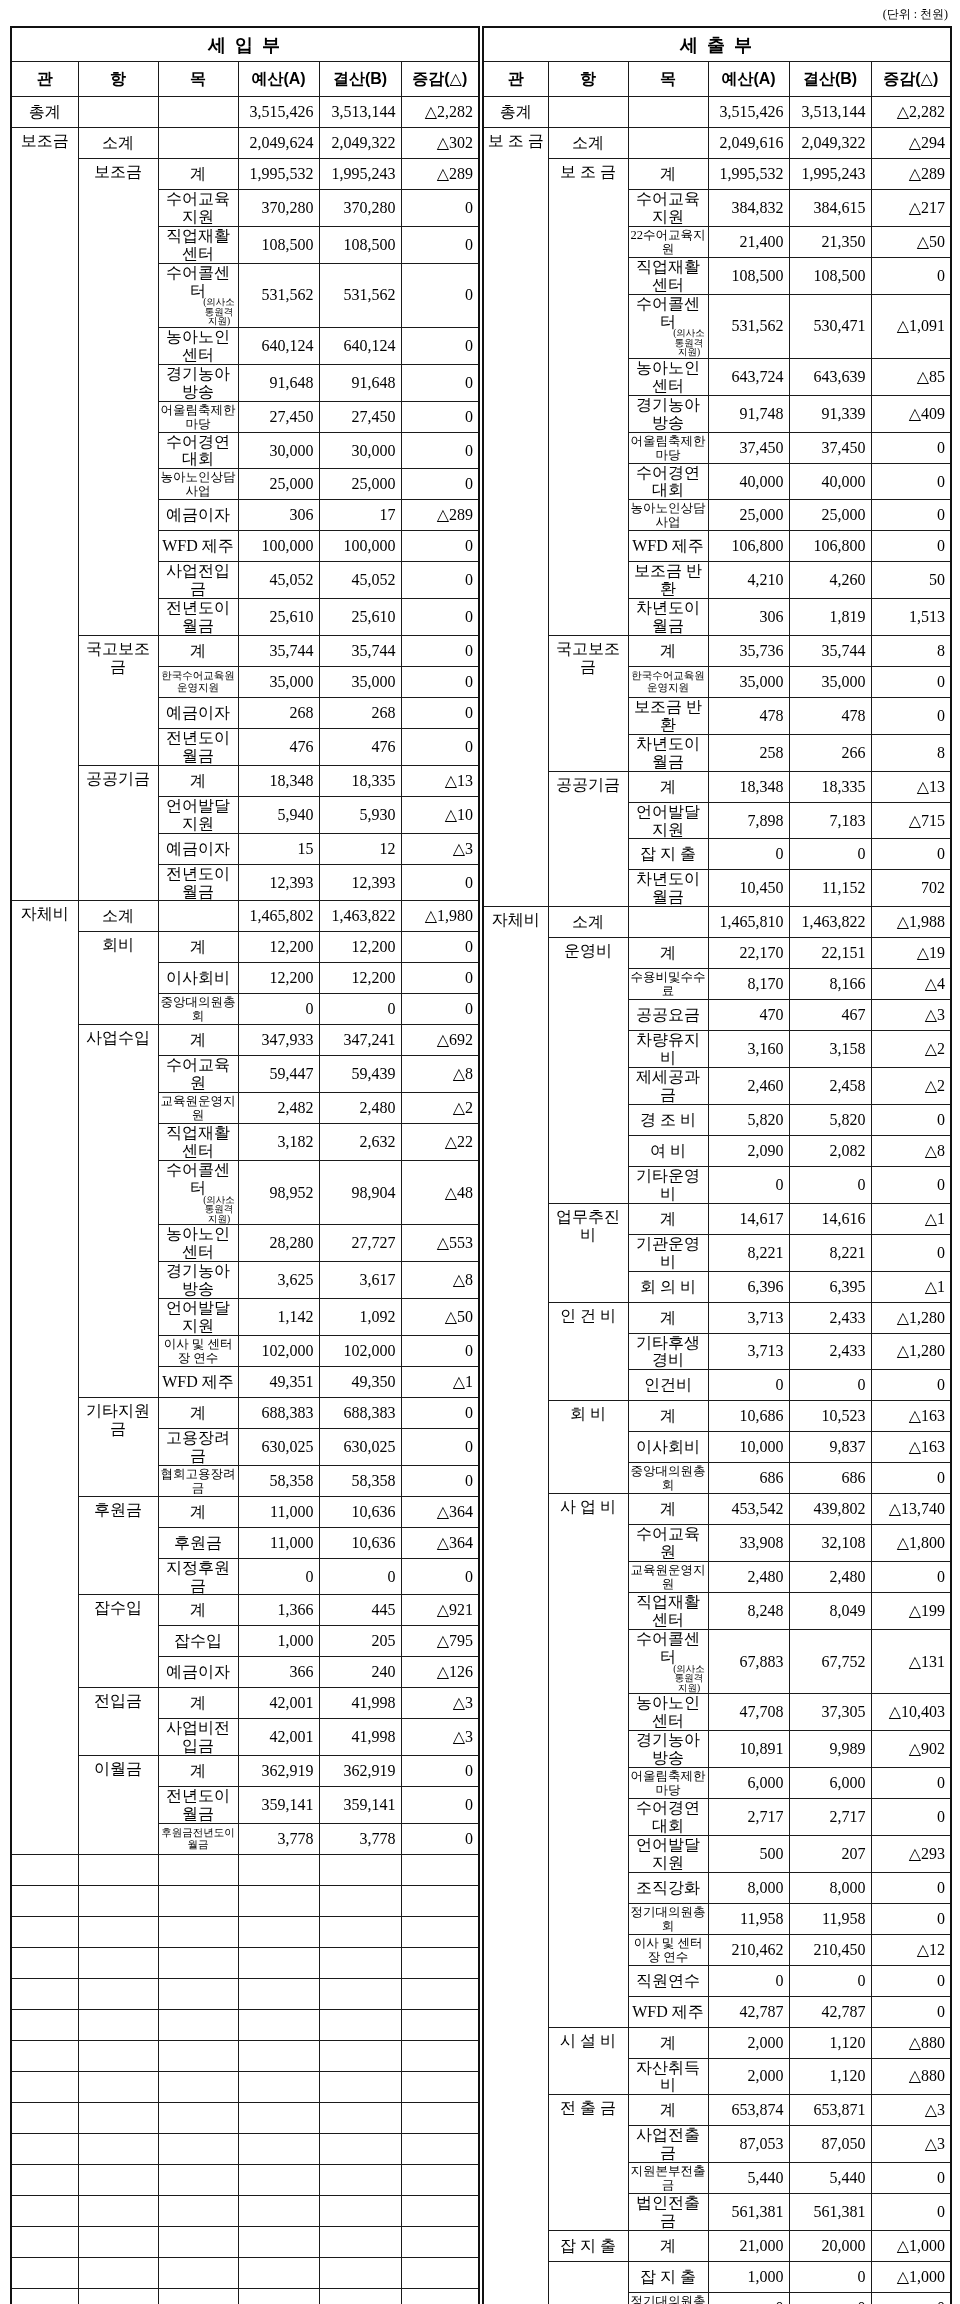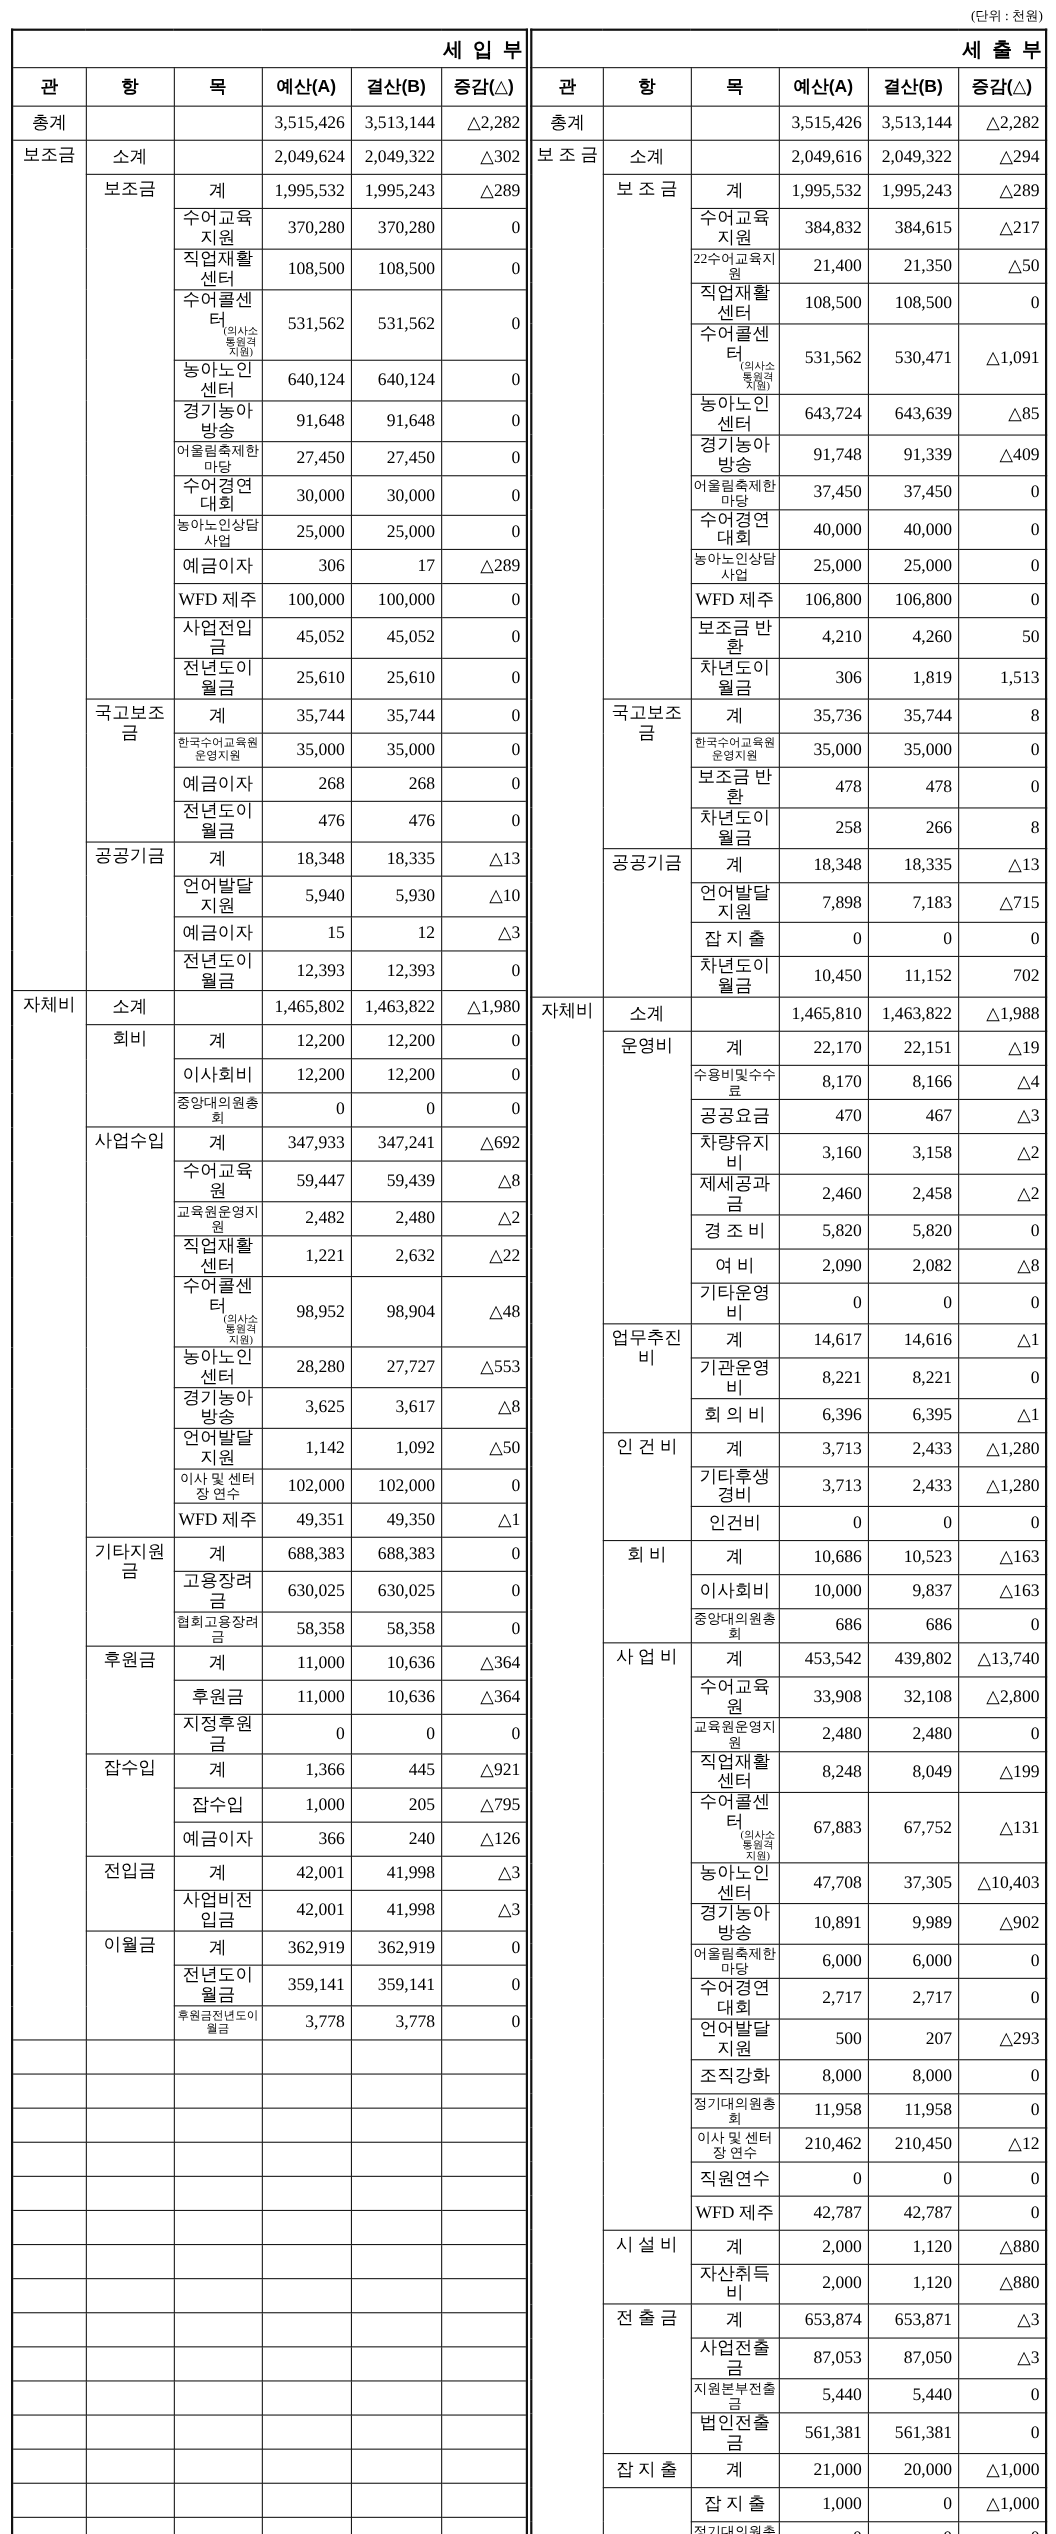--- a/index.html
+++ b/index.html
@@ -12,21 +12,21 @@
     font-family:"Liberation Serif","DejaVu Serif",serif;
   }
   table.budget{
     position:absolute;top:26px;border-collapse:collapse;table-layout:fixed;
     border:2px solid #111;
   }
   #rev-table{left:10px;width:468px;}
   #exp-table{left:482px;width:468px;}
   th,td{border:1px solid #1a1a1a;overflow:hidden;}
   th.tbl-title{
-    height:31px;font-size:18px;font-weight:bold;text-align:right;
+    height:31px;font-size:18px;font-weight:bold;text-align:center;
     font-family:"Liberation Sans","DejaVu Sans",sans-serif;letter-spacing:2px;
   }
   tr.head-row th{
     height:32px;font-size:16px;font-weight:bold;text-align:center;
     font-family:"Liberation Sans","DejaVu Sans",sans-serif;
   }
   td{height:30px;font-size:16px;line-height:1.12;vertical-align:middle;}
   td.num{text-align:right;padding:0 5px 0 2px;font-size:16px;}
   td.mok{text-align:center;padding:0 1px;}
   td.mok.sm{font-size:12.5px;}
@@ -249,21 +249,21 @@
         <td class="num">△8</td>
       </tr>
       <tr>
         <td class="mok sm"><span>교육원운영지원</span></td>
         <td class="num">2,482</td>
         <td class="num">2,480</td>
         <td class="num">△2</td>
       </tr>
       <tr>
         <td class="mok"><span>직업재활센터</span></td>
-        <td class="num">1,221</td>
+        <td class="num">3,182</td>
         <td class="num">2,632</td>
         <td class="num">△22</td>
       </tr>
       <tr>
         <td class="mok"><span>수어콜센터</span><span class="sub">(의사소통원격지원)</span></td>
         <td class="num">98,952</td>
         <td class="num">98,904</td>
         <td class="num">△48</td>
       </tr>
       <tr>
@@ -802,21 +802,21 @@
         <td class="hang vtop" rowspan="15">사 업 비</td>
         <td class="mok"><span>계</span></td>
         <td class="num">453,542</td>
         <td class="num">439,802</td>
         <td class="num">△13,740</td>
       </tr>
       <tr>
         <td class="mok"><span>수어교육원</span></td>
         <td class="num">33,908</td>
         <td class="num">32,108</td>
-        <td class="num">△2,800</td>
+        <td class="num">△1,800</td>
       </tr>
       <tr>
         <td class="mok sm"><span>교육원운영지원</span></td>
         <td class="num">2,480</td>
         <td class="num">2,480</td>
         <td class="num">0</td>
       </tr>
       <tr>
         <td class="mok"><span>직업재활센터</span></td>
         <td class="num">8,248</td>

